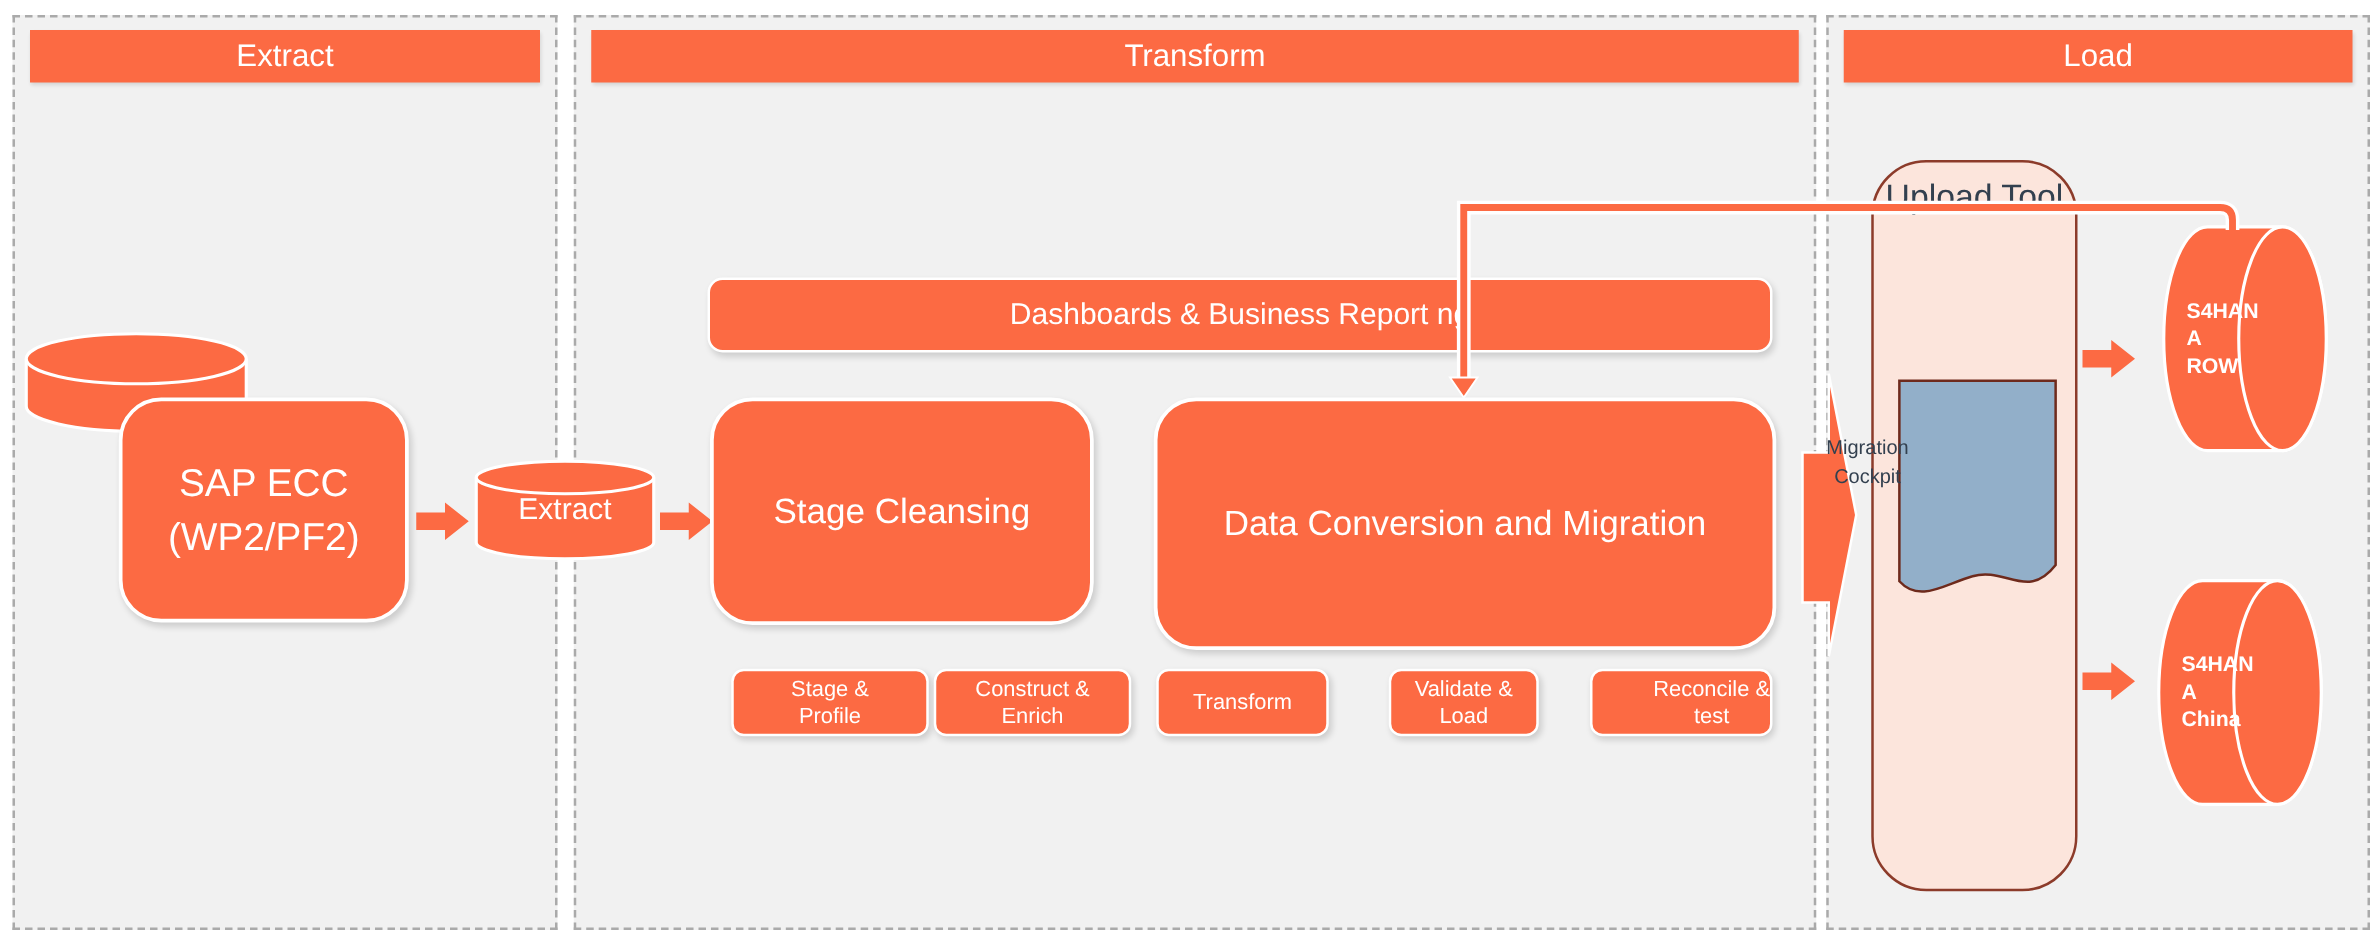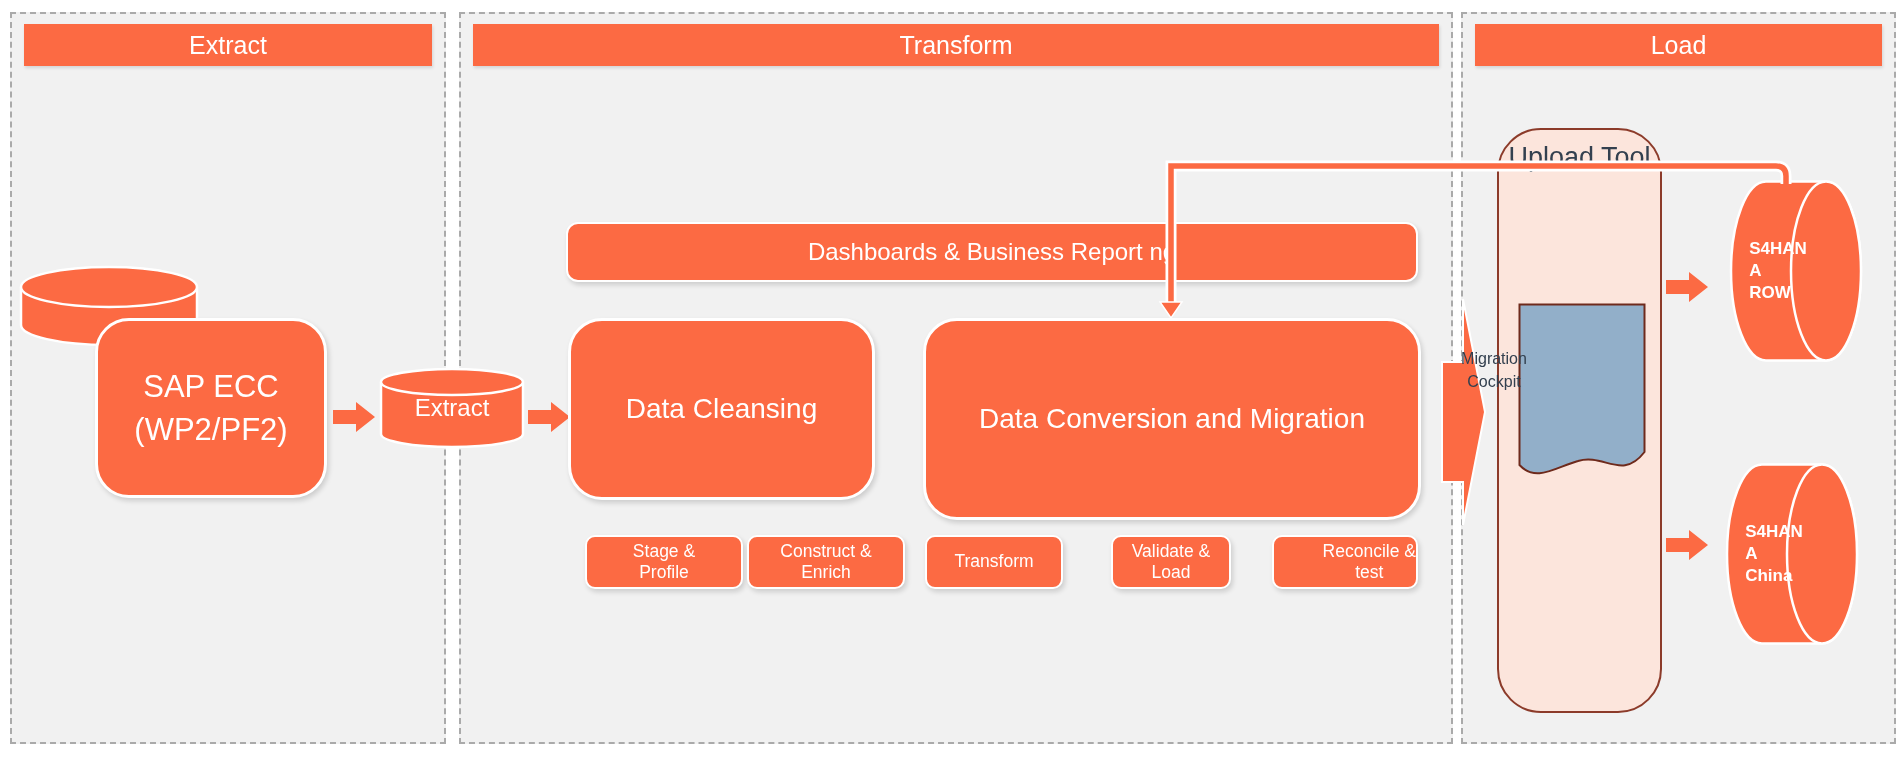--- a/index.html
+++ b/index.html
@@ -89,21 +89,21 @@
 
   <svg class="shape" style="left:528px;top:402px;" width="42" height="30">
     <polygon points="0,8 23,8 23,0 42,15 23,30 23,22 0,22" fill="#fc6a43"></polygon>
   </svg>
 
   <div class="obox bar" style="left:566px;top:222px;width:852px;height:60px;font-size:24px;">
     <span>Dashboards &amp; Business Report ng</span>
   </div>
 
   <div class="obox" style="left:568px;top:318px;width:307px;height:182px;font-size:28px;">
-    <span>Data Cleansing</span>
+    <span>Stage Cleansing</span>
   </div>
 
   <div class="obox" style="left:923px;top:318px;width:498px;height:202px;font-size:28px;">
     <span>Data Conversion and Migration</span>
   </div>
 
   <div class="obox step" style="left:585px;width:158px;">
     <span>Stage &amp;
 Profile</span></div>
   <div class="obox step" style="left:747px;width:158px;">

